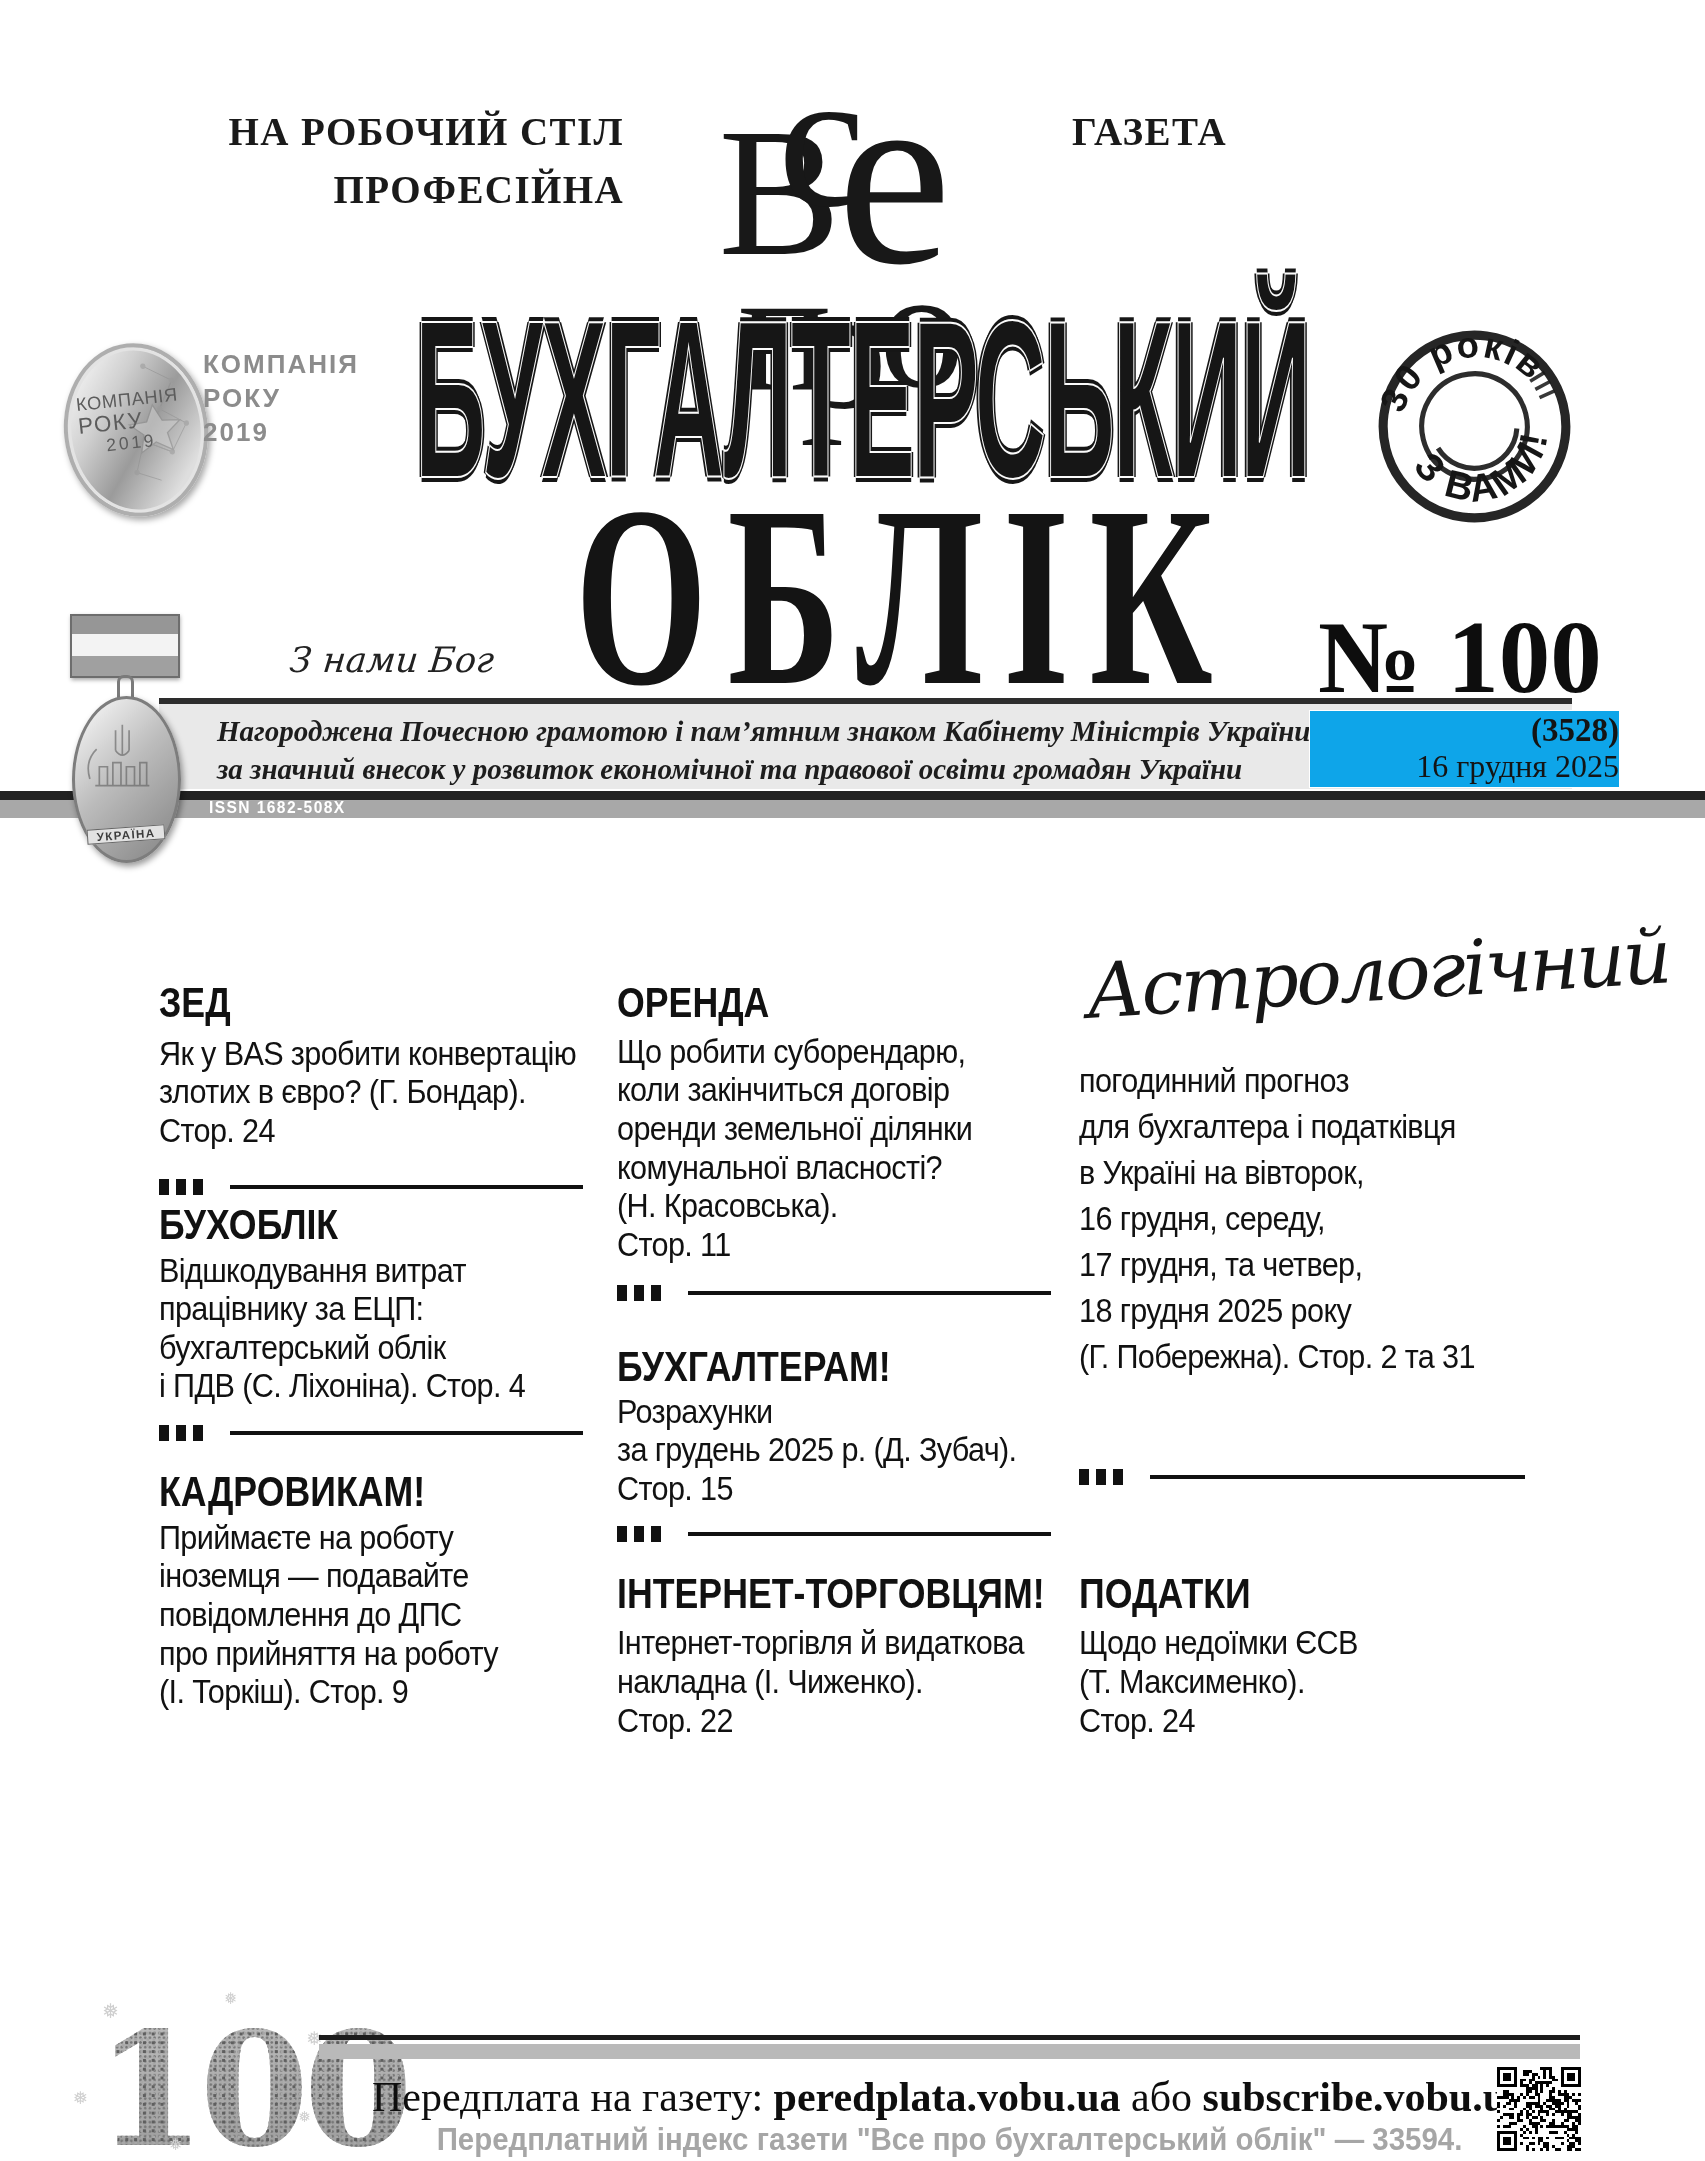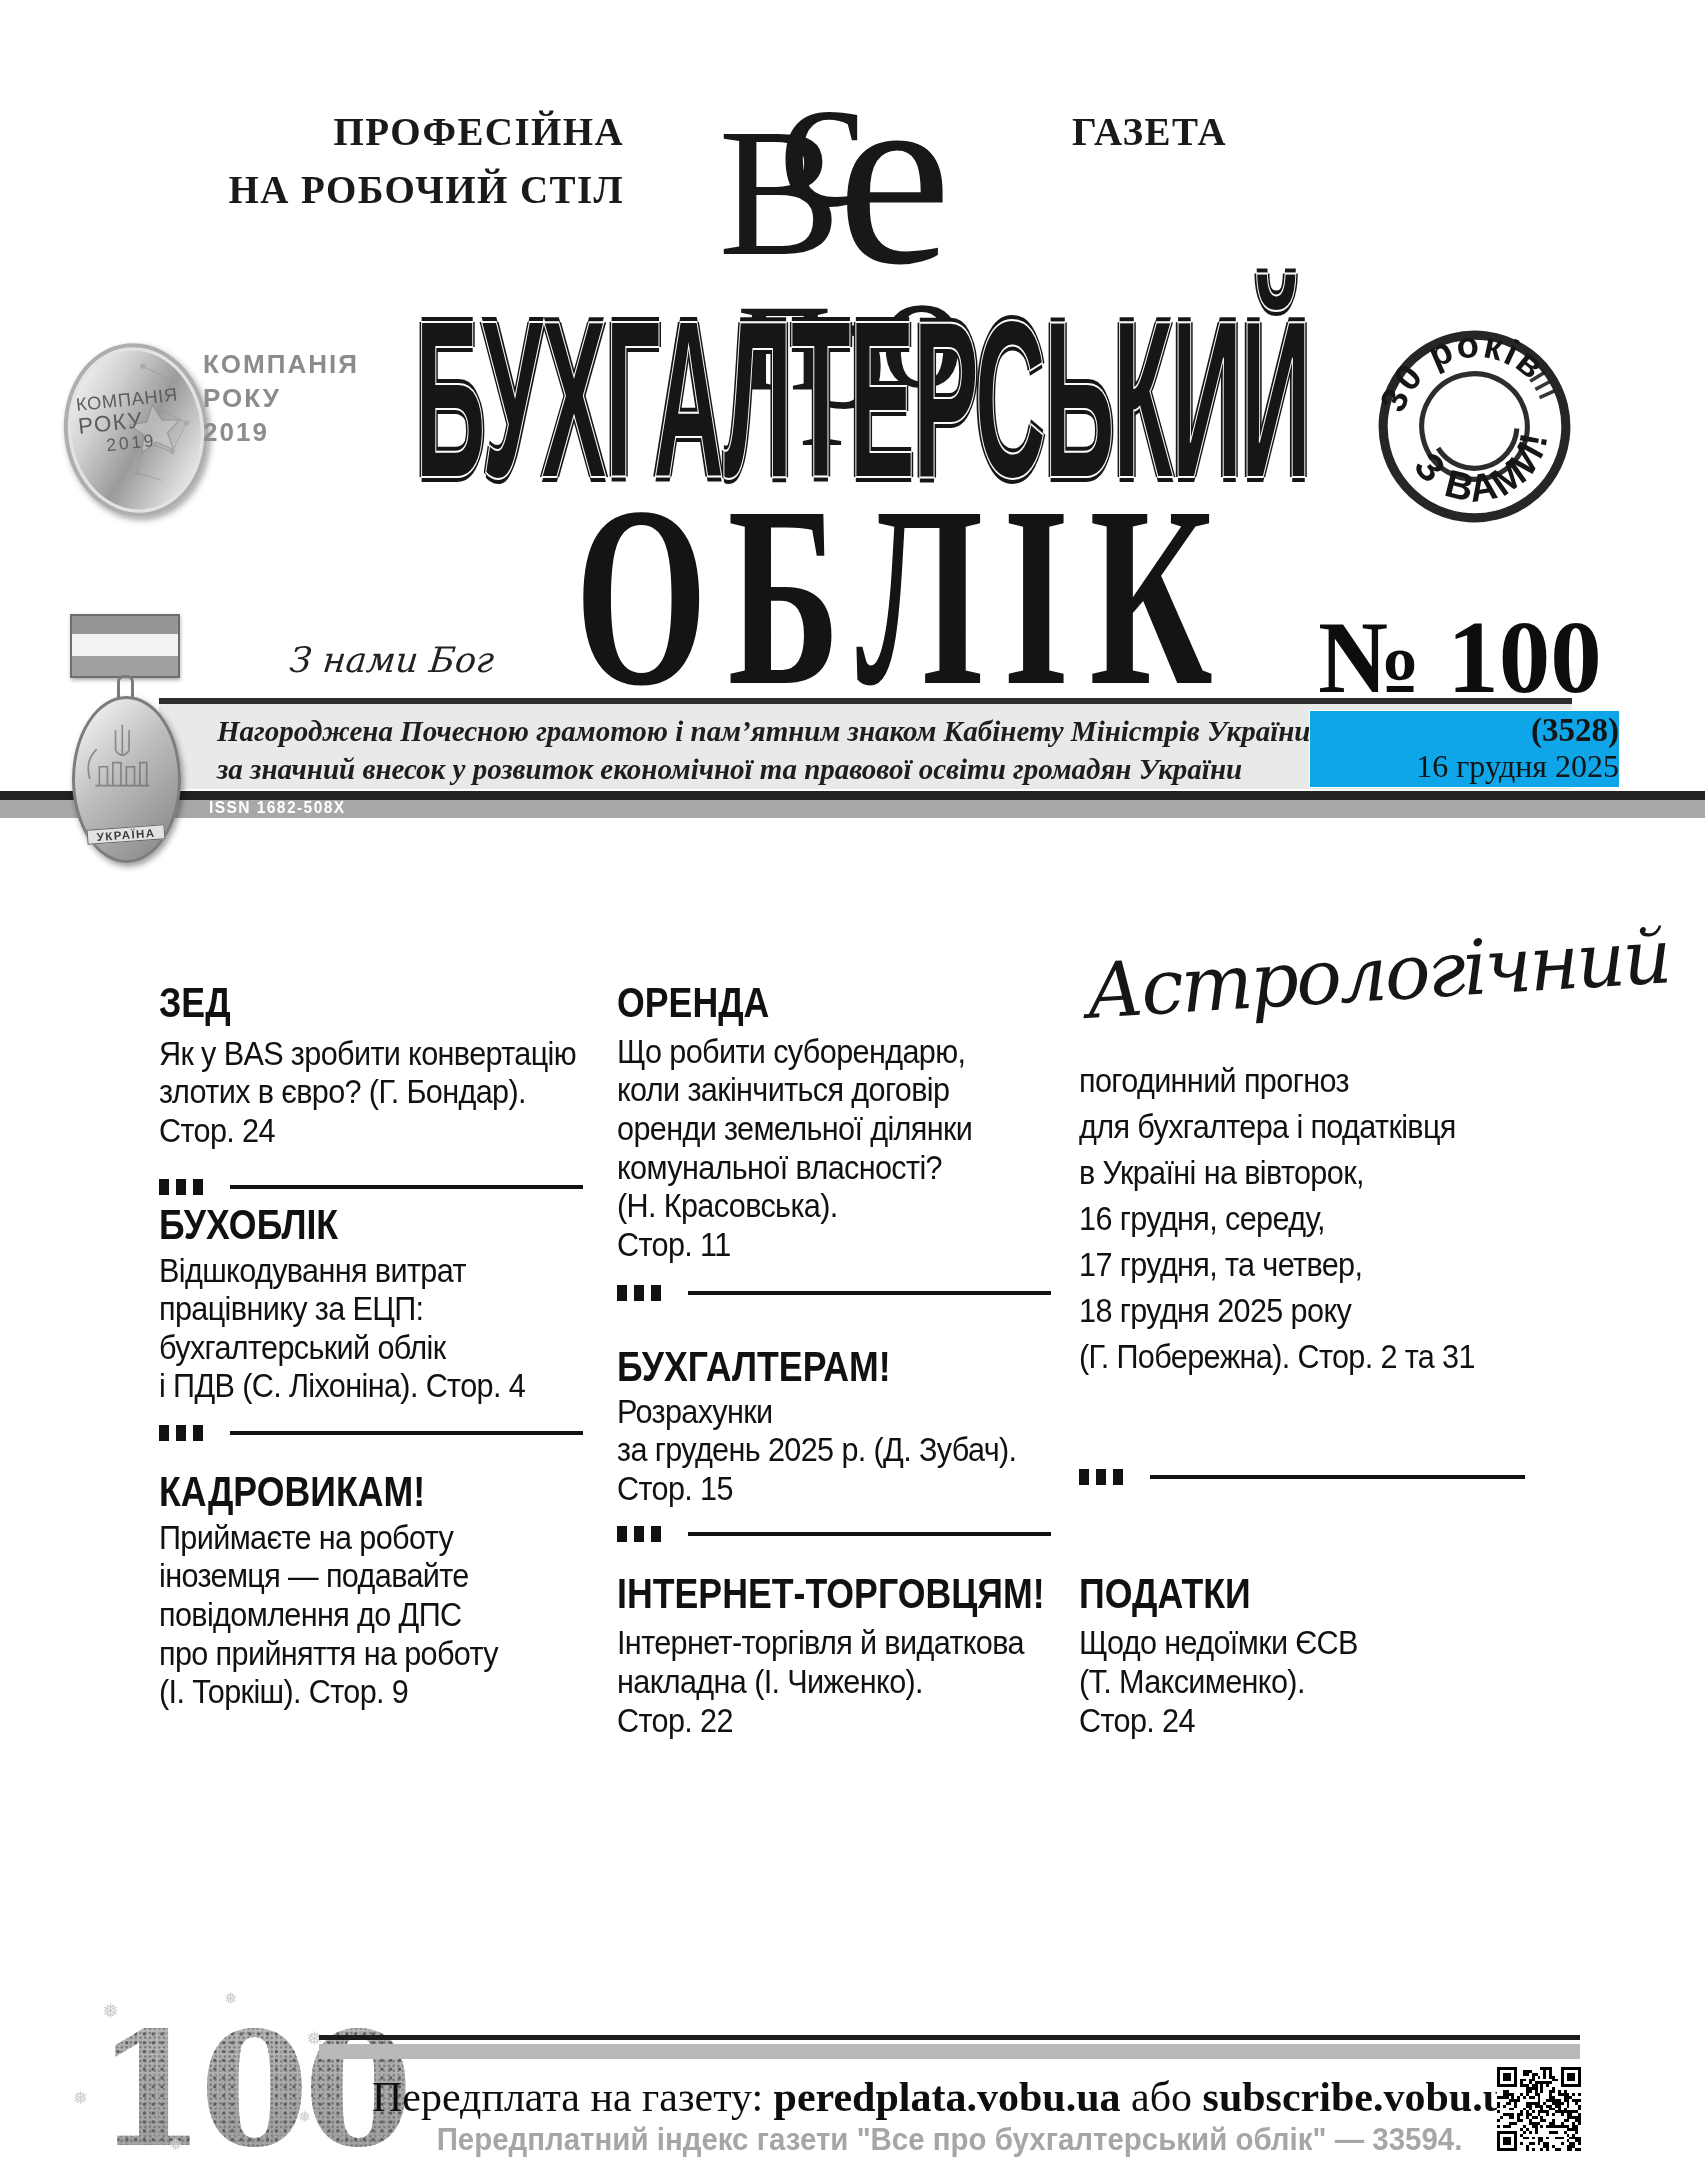--- a/index.html
+++ b/index.html
@@ -108,22 +108,22 @@
           -webkit-background-clip:text;background-clip:text;-webkit-text-fill-color:transparent;}
   .flake{position:absolute;color:#cfcfcf;font-family:"DejaVu Sans",sans-serif;}
   .qr{left:1497px;top:2067px;width:84px;height:84px;}
 </style>
 </head>
 <body>
 
 <div class="page">
 
   <div class="abs tagline tag-left">
+    <div>НА РОБОЧИЙ СТІЛ</div>
     <div>ПРОФЕСІЙНА</div>
-    <div>НА РОБОЧИЙ СТІЛ</div>
   </div>
   <div class="abs tagline tag-right">
     <div>ГАЗЕТА</div>
   </div>
 
   <div class="abs logo">
     <span class="lg-v">В</span>
     <span class="lg-s">с</span>
     <span class="lg-e">е</span>
     <span class="lg-p">п</span>

